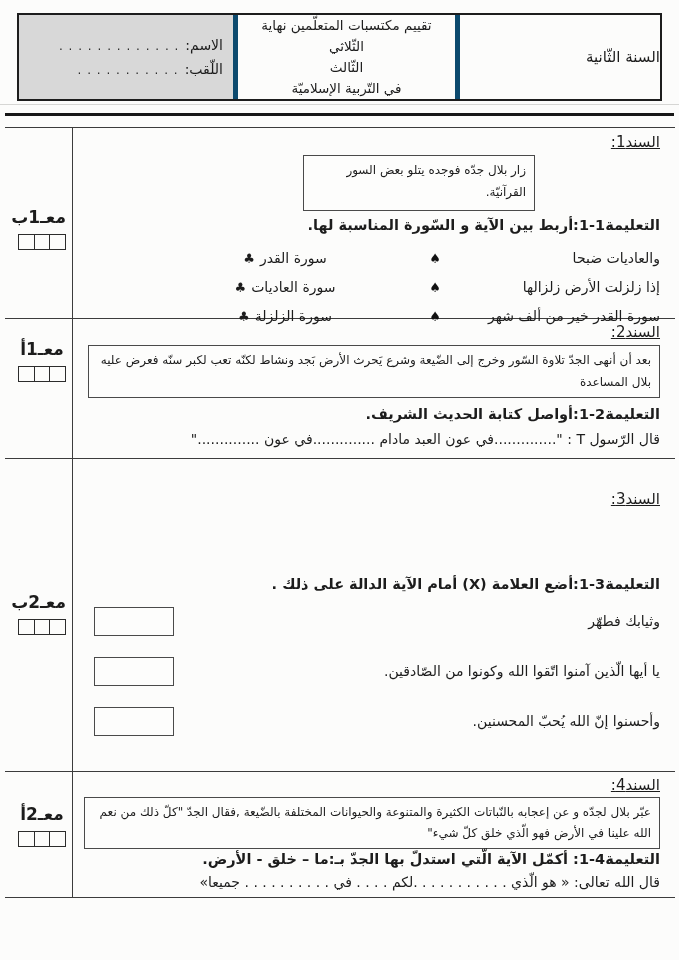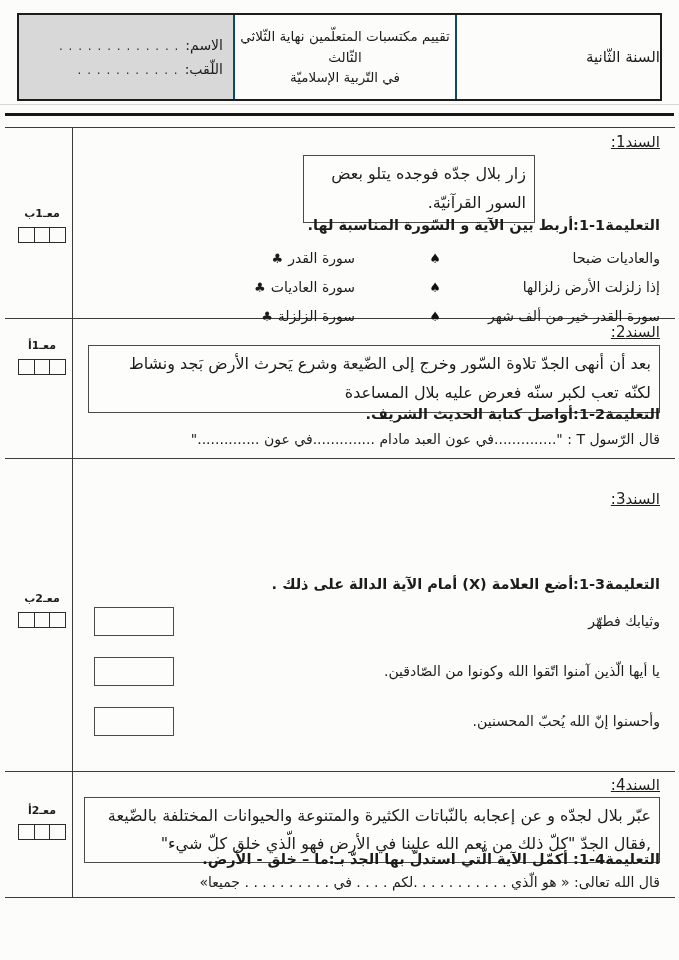--- a/index.html
+++ b/index.html
@@ -7,21 +7,21 @@
   body { font-family:"DejaVu Sans", sans-serif; color:#1c1c1c; }
   .page {
     position:relative; width:679px; height:960px; margin:0 auto;
     background:#fcfcfb; direction:rtl; overflow:hidden;
   }
   
   .hdr {
     position:absolute; top:13px; right:17px; width:645px; height:88px;
     display:flex; flex-direction:row; border:2px solid #1d1d1d;
   }
-  .hdr-cell { border-left:2px solid #0c4a6e; }
+  .hdr-cell { border-left:5px solid #0c4a6e; }
   .hdr-cell:last-child { border-left:none; }
   .cell-year {
     flex:0 0 205px; display:flex; align-items:center; justify-content:flex-start;
     font-size:15px;
   }
   .cell-title {
     flex:0 0 222px; display:flex; flex-direction:column; align-items:center;
     justify-content:center; text-align:center; font-size:13.5px; line-height:1.55;
     padding:2px 4px;
   }
@@ -31,41 +31,41 @@
   }
   .fill-row { display:flex; align-items:baseline; gap:6px; white-space:nowrap; }
   .fill-dots { letter-spacing:1px; font-size:12px; color:#2a2a2a; }
   
   .faint-line { position:absolute; left:0; right:0; top:104px; height:1px; background:#d6d6d4; }
   .thick-rule { position:absolute; left:5px; right:5px; top:113px; height:3px; background:#171717; }
   .hline { position:absolute; left:5px; right:4px; height:1px; background:#3c3c3c; }
   .vline { position:absolute; left:72px; top:127px; height:770px; width:1px; background:#3c3c3c; }
   
   .crit { position:absolute; left:18px; width:48px; }
-  .crit-label { font-weight:bold; font-size:11px; text-align:center; margin-bottom:7px; }
+  .crit-label { font-weight:bold; font-size:17px; text-align:center; margin-bottom:7px; }
   .crit-boxes { display:flex; direction:ltr; border:1.5px solid #2c2c2c; height:16px; }
   .crit-boxes span { flex:1; border-left:1.5px solid #2c2c2c; background:#fcfcfb; }
   .crit-boxes span:first-child { border-left:none; }
   
   .sec { position:absolute; left:73px; right:0; }
   .sec-head {
     position:absolute; right:19px; font-weight:normal; font-size:15px;
     text-decoration:underline;
   }
   .src-box {
     position:absolute; border:1.5px solid #4a4a4a; padding:4px 8px;
-    font-size:16px; line-height:1.8; text-align:right; background:#fdfdfc;
+    font-size:12px; line-height:1.8; text-align:right; background:#fdfdfc;
   }
   .instr { position:absolute; right:19px; font-weight:bold; font-size:14.5px; white-space:nowrap; }
   .body-line { position:absolute; right:19px; font-size:14px; white-space:nowrap; }
   
   .verses { position:absolute; right:19px; font-size:14px; line-height:29px; text-align:right; }
   .spades { position:absolute; left:352px; width:20px; font-size:13px; line-height:29px; text-align:center; color:#111; }
   .surahs { position:absolute; left:142px; width:140px; line-height:29px; }
-  .surah-line { direction:ltr; text-align:right; font-size:14px; white-space:nowrap; }
+  .surah-line { direction:ltr; text-align:center; font-size:14px; white-space:nowrap; }
   .club { font-size:13px; margin-right:5px; }
   
   .options { position:absolute; left:9px; right:19px; }
   .opt-row { display:flex; justify-content:space-between; align-items:center; height:50px;margin-left:12px; }
   .opt-verse { font-size:14px; }
   .opt-box { width:80px; height:29px; border:1.5px solid #4a4a4a; background:#fdfdfc; }
 </style>
 </head>
 <body>
 

